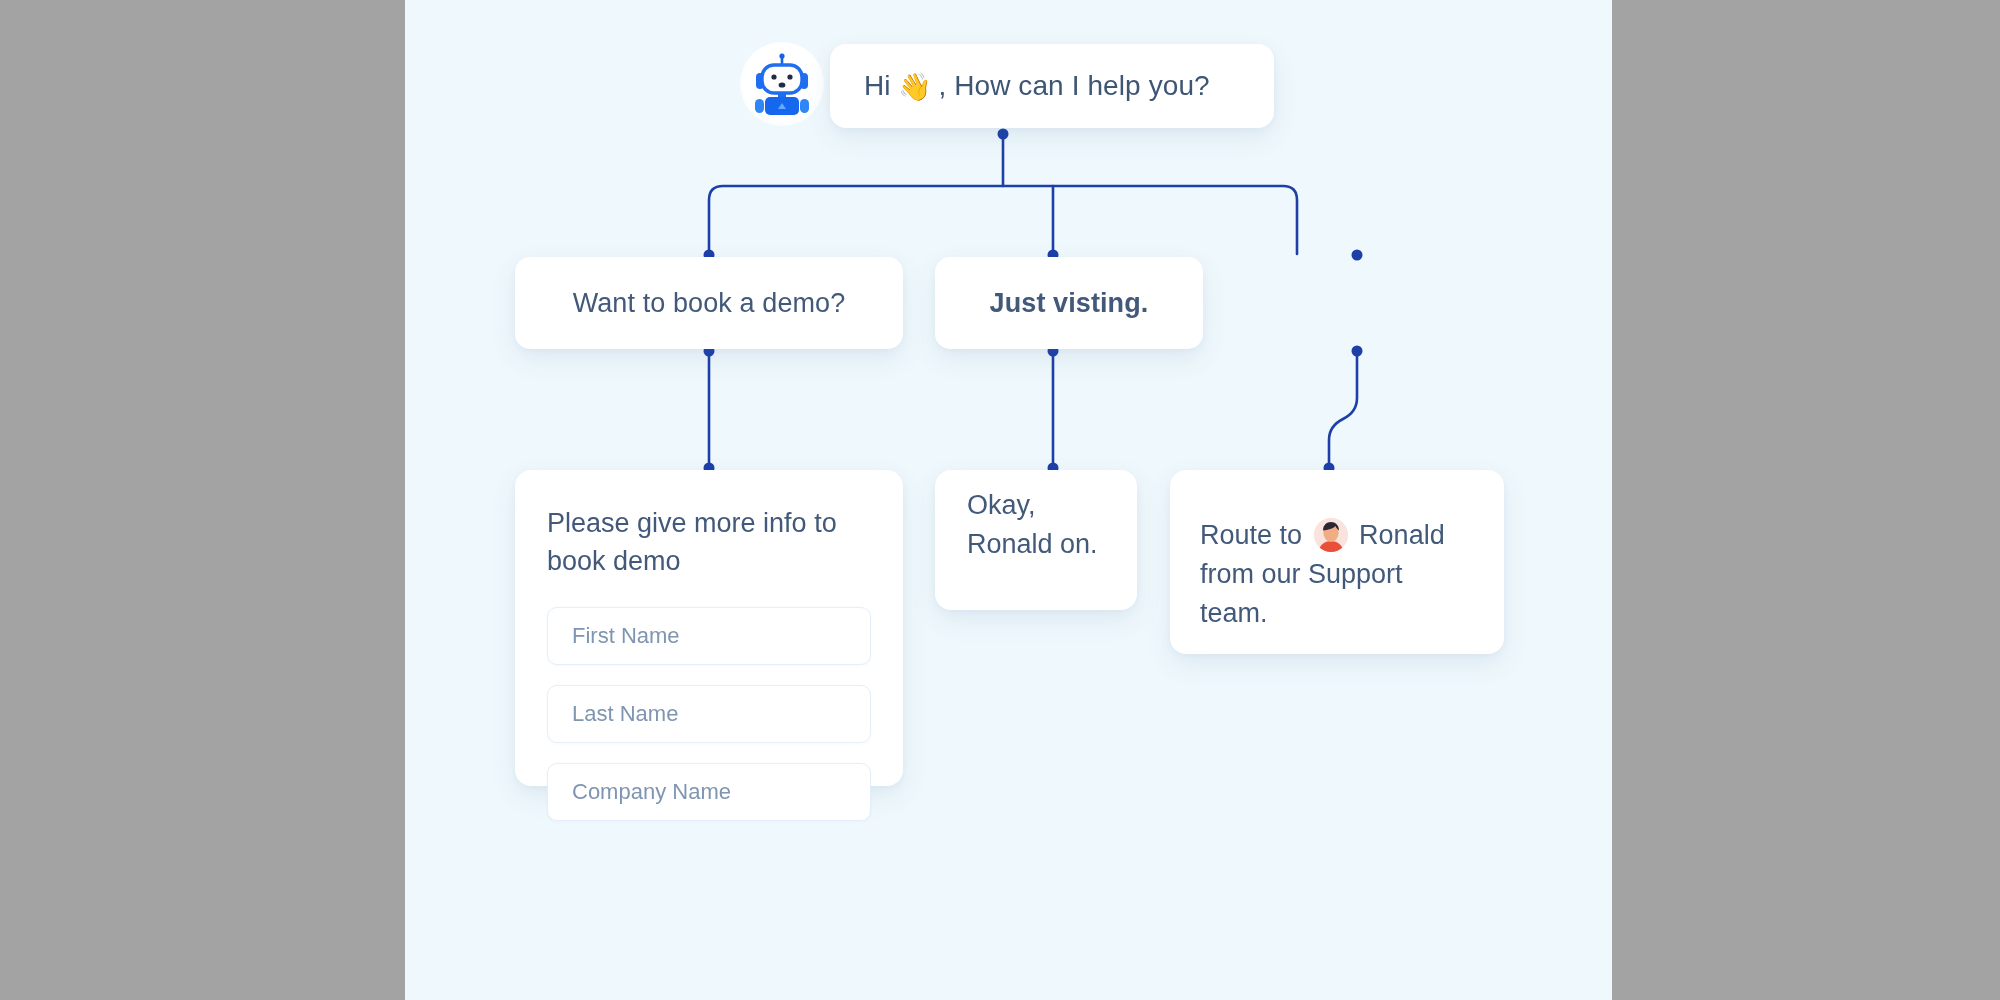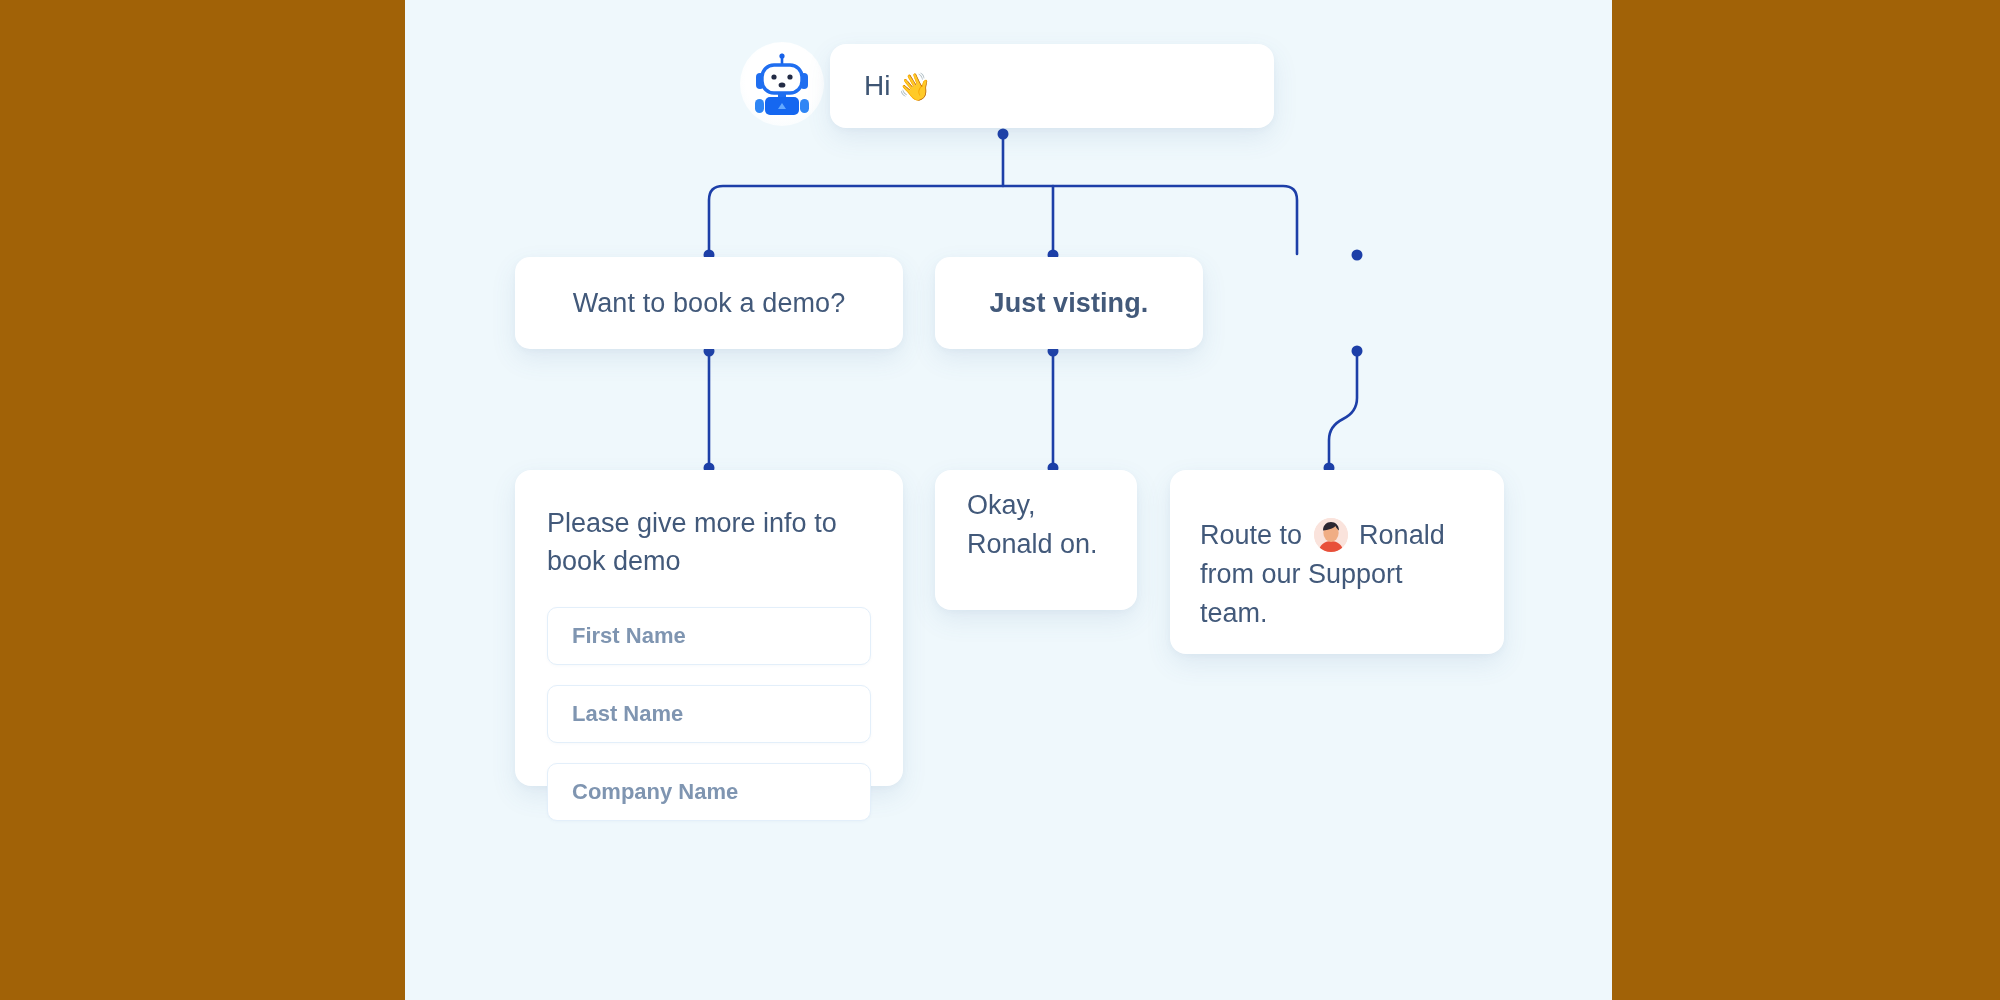--- a/index.html
+++ b/index.html
@@ -11,21 +11,21 @@
     width: 2000px;
     height: 1000px;
     font-family: "Liberation Sans", sans-serif;
     overflow: hidden;
   }
 
   #stage {
     position: relative;
     width: 2000px;
     height: 1000px;
-    background: #a16207;
+    background: #a3a3a3;
   }
 
   
   #canvas-panel {
     position: absolute;
     left: 405px;
     top: 0;
     width: 1207px;
     height: 1000px;
     background: #eff8fc;
@@ -127,21 +127,20 @@
     background: #ffffff;
     border: 1.5px solid #e3effa;
     border-radius: 10px;
     font-family: "Liberation Sans", sans-serif;
     font-size: 22px;
     color: #7b91ad;
     padding: 0 24px;
     outline: none;
     margin-bottom: 20px;
     box-shadow: 0 1px 3px rgba(90,130,180,0.05);
-    font-weight: bold;
   }
   .form-input:last-child { margin-bottom: 0; }
   .form-input::placeholder { color: #7f95b1; opacity: 1; }
 
   
   #okay-card {
     left: 935px;
     top: 470px;
     width: 202px;
     height: 140px;
@@ -222,20 +221,21 @@
         <rect x="24" y="40" width="8" height="5" fill="#1f6ef0"></rect>
         <rect x="1" y="46" width="9" height="14" rx="4.5" fill="#2f86f5"></rect>
         <rect x="46" y="46" width="9" height="14" rx="4.5" fill="#2f86f5"></rect>
         <rect x="11" y="44" width="34" height="18" rx="5" fill="#1567f0"></rect>
         <path d="M28 50 l4 6 h-8 z" fill="#64a9ff"></path>
       </svg>
     </div>
     <div id="greeting-bubble" class="node">
       <span>Hi</span>
       <span class="emoji" style="margin:0 6px 0 8px;font-size:27px;">👋</span>
+      <span>, How can I help you?</span>
     </div>
   </div>
 
   <div id="node-demo" class="node choice-node">
     <span>Want to book a demo?</span>
   </div>
   <div id="node-visit" class="node choice-node">
     <span>Just visting.</span>
   </div>
 

